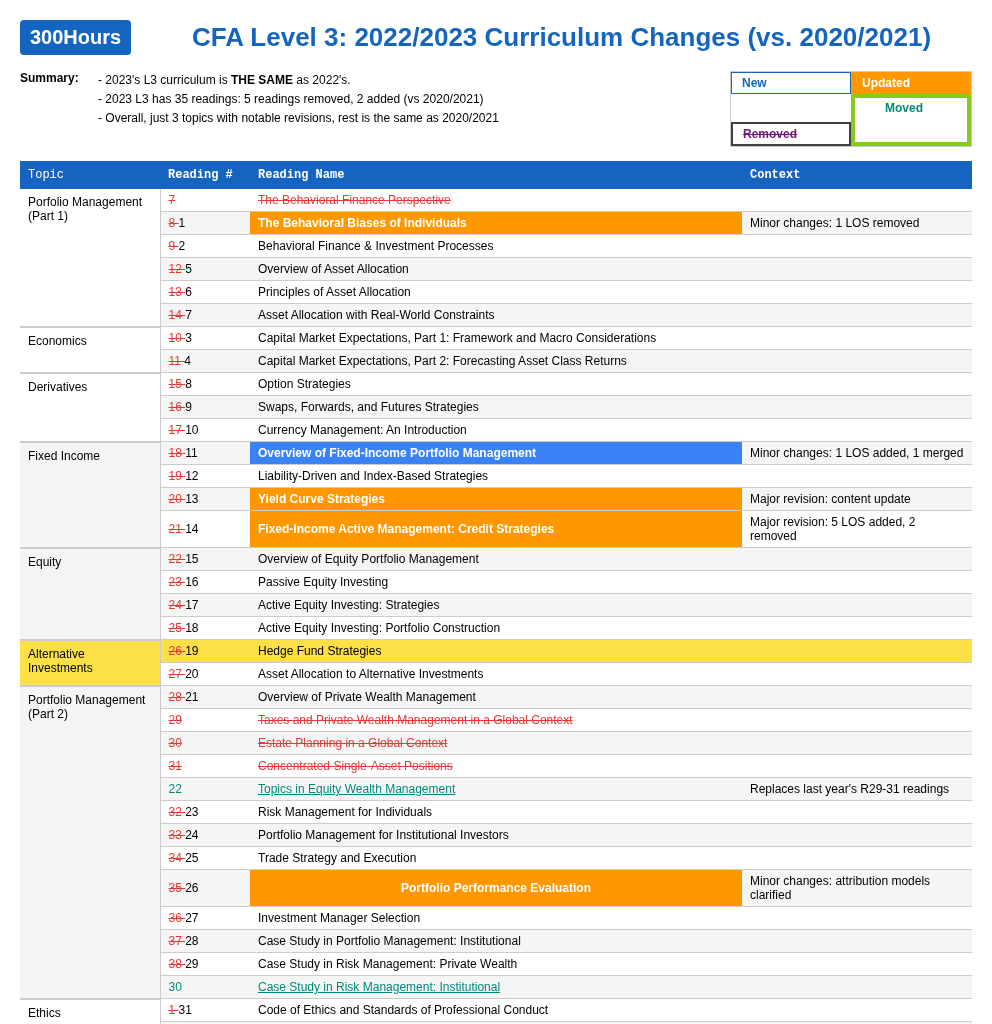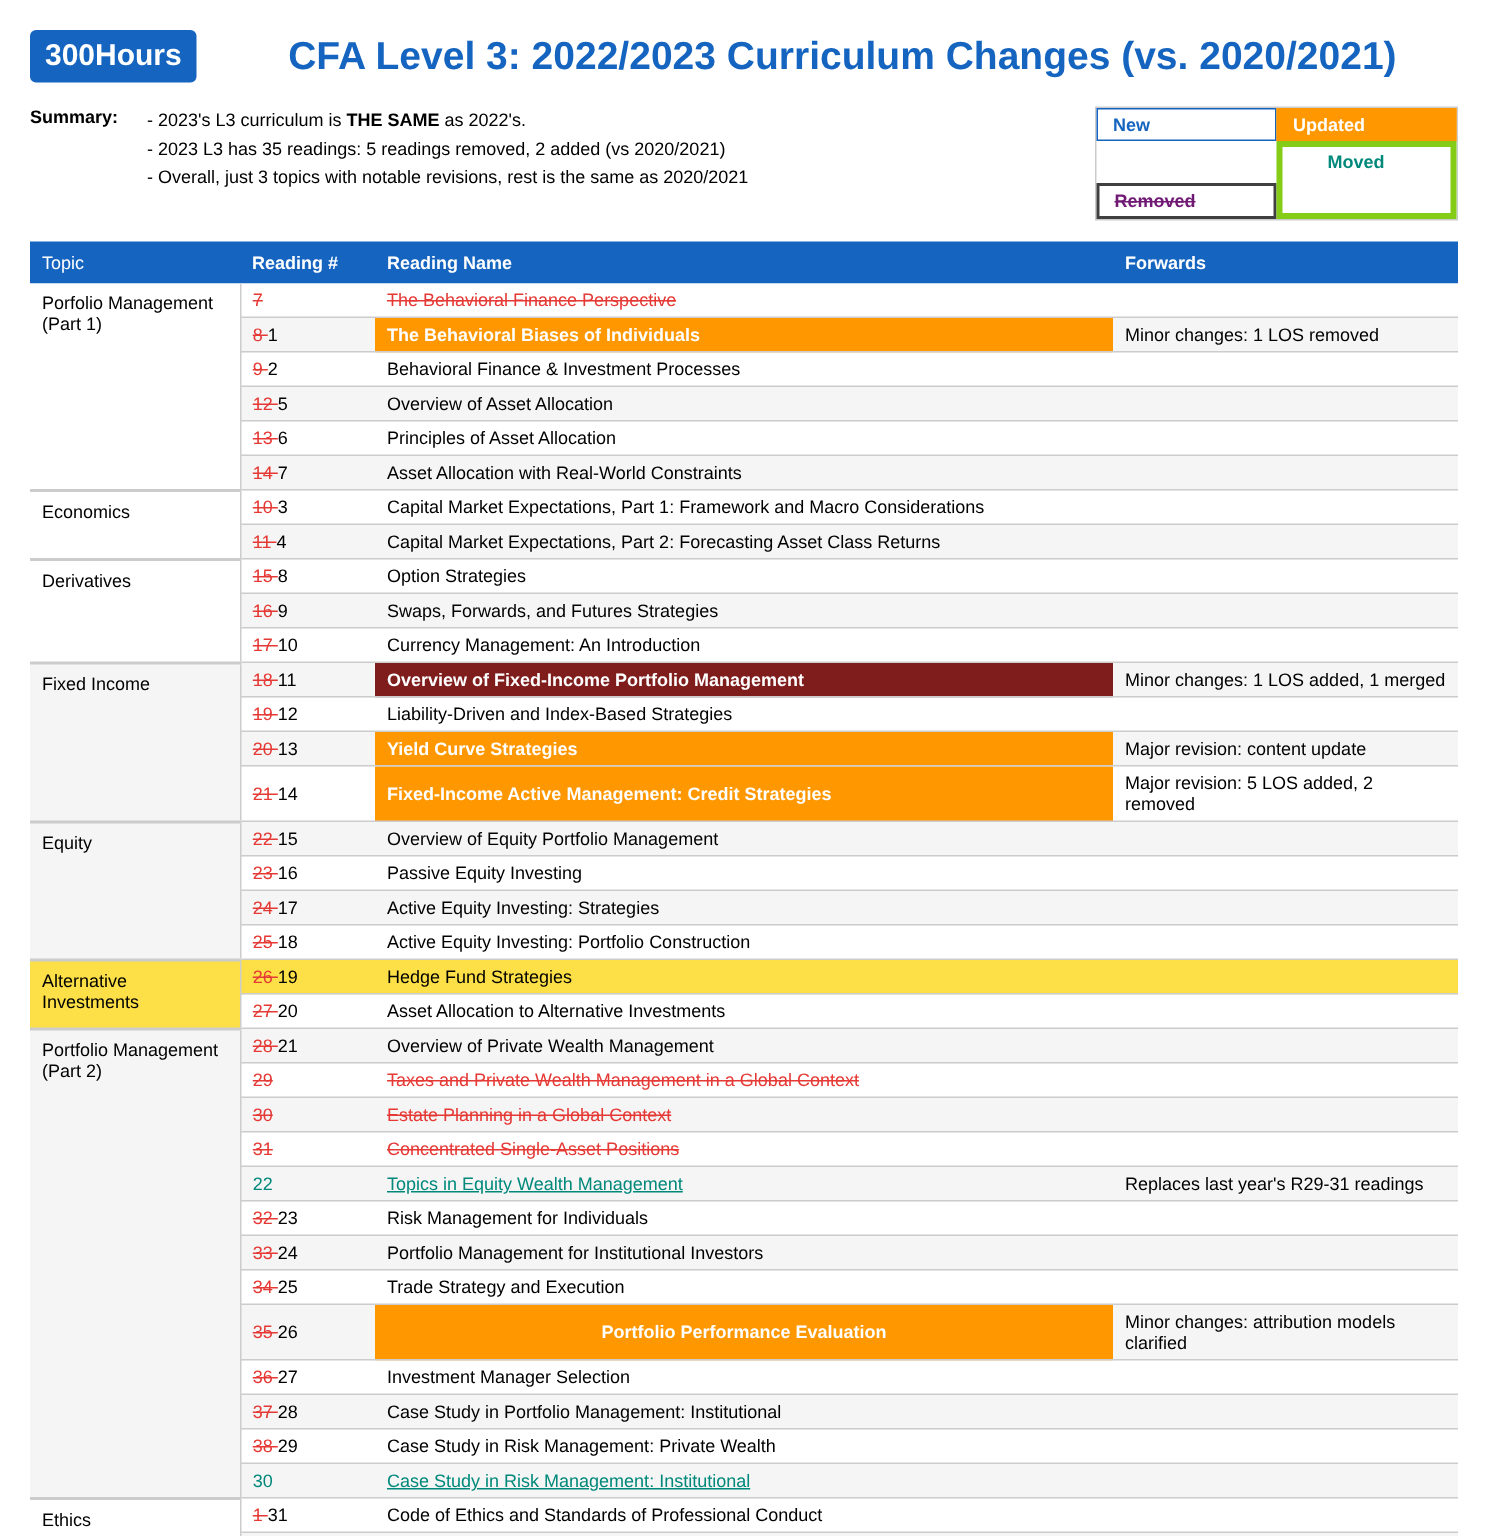--- a/index.html
+++ b/index.html
@@ -75,20 +75,21 @@
     }
     thead tr {
       background: #1565c0;
       color: #fff;
     }
     thead th {
       padding: 7px 8px;
       text-align: left;
       font-size: 12px;
       font-weight: bold;
+      font-family: Liberation Mono, monospace;
     }
     tbody tr {
       border-bottom: 1px solid #ccc;
     }
     tbody td {
       padding: 4px 8px;
       vertical-align: middle;
       font-size: 12px;
     }
     .col-topic { width: 140px; font-weight: normal; }
@@ -134,21 +135,21 @@
     <div class="legend-cell legend-moved">Moved</div>
   </div>
 </div>
 
 <table>
   <thead>
     <tr>
       <th class="col-topic">Topic</th>
       <th class="col-reading">Reading #</th>
       <th class="col-name">Reading Name</th>
-      <th class="col-comments">Forwards</th>
+      <th class="col-comments">Context</th>
     </tr>
   </thead>
   <tbody id="table-body">
   <tr>
         <td class="col-topic topic-cell" rowspan="6" style="border-bottom: 2px solid rgb(204, 204, 204); vertical-align: top; padding-top: 6px;">Porfolio Management (Part 1)</td>
         <td class="col-reading reading-cell"><span style="color: rgb(229, 57, 53); text-decoration: line-through;">7</span></td>
         <td class="col-name name-cell" style="color: rgb(229, 57, 53); text-decoration: line-through;">The Behavioral Finance Perspective</td>
         <td class="col-comments"></td>
       </tr>
       <tr style="background: rgb(245, 245, 245);">
@@ -199,21 +200,21 @@
         <td class="col-comments"></td>
       </tr>
       <tr>
         <td class="col-reading reading-cell"><span class="reading-old">17 </span><span class="reading-new">10</span></td>
         <td class="col-name name-cell">Currency Management: An Introduction</td>
         <td class="col-comments"></td>
       </tr>
       <tr style="background: rgb(245, 245, 245);">
         <td class="col-topic topic-cell" rowspan="4" style="border-bottom: 2px solid rgb(204, 204, 204); vertical-align: top; padding-top: 6px;">Fixed Income</td>
         <td class="col-reading reading-cell"><span class="reading-old">18 </span><span class="reading-new">11</span></td>
-        <td class="col-name name-cell" style="background: #7f1d1d; color: rgb(255, 255, 255); font-weight: bold;">Overview of Fixed-Income Portfolio Management</td>
+        <td class="col-name name-cell" style="background: #3b82f6; color: rgb(255, 255, 255); font-weight: bold;">Overview of Fixed-Income Portfolio Management</td>
         <td class="col-comments">Minor changes: 1 LOS added, 1 merged</td>
       </tr>
       <tr>
         <td class="col-reading reading-cell"><span class="reading-old">19 </span><span class="reading-new">12</span></td>
         <td class="col-name name-cell">Liability-Driven and Index-Based Strategies</td>
         <td class="col-comments"></td>
       </tr>
       <tr style="background: rgb(245, 245, 245);">
         <td class="col-reading reading-cell"><span class="reading-old">20 </span><span class="reading-new">13</span></td>
         <td class="col-name name-cell" style="background: rgb(255, 152, 0); color: rgb(255, 255, 255); font-weight: bold;">Yield Curve Strategies</td>

